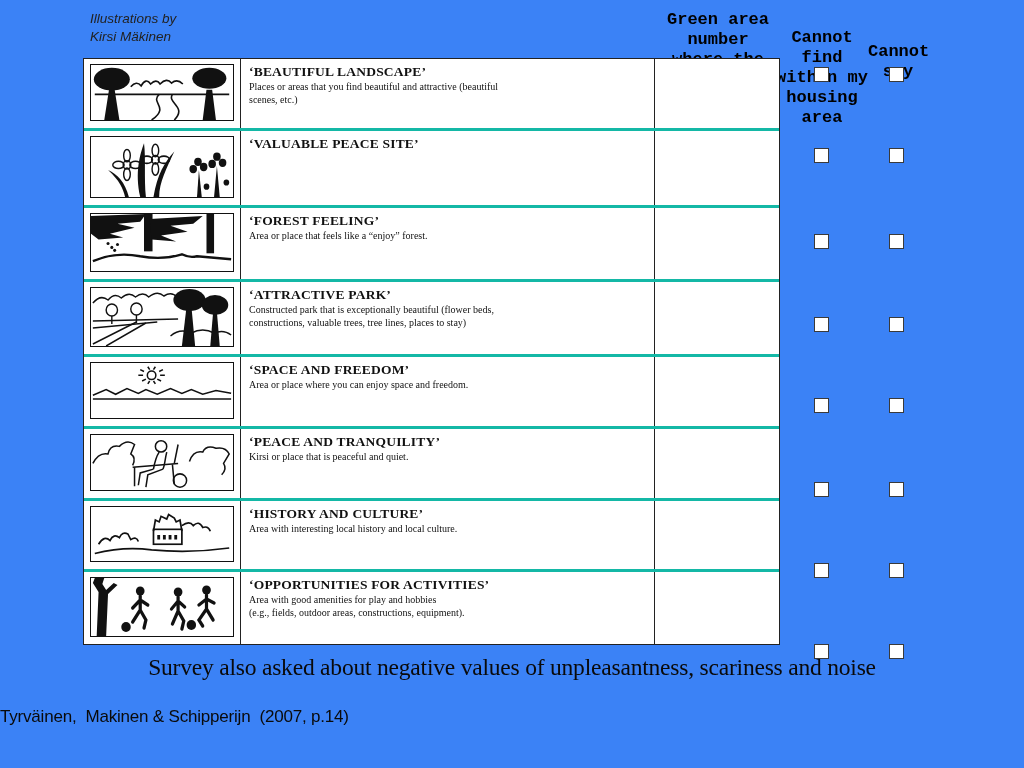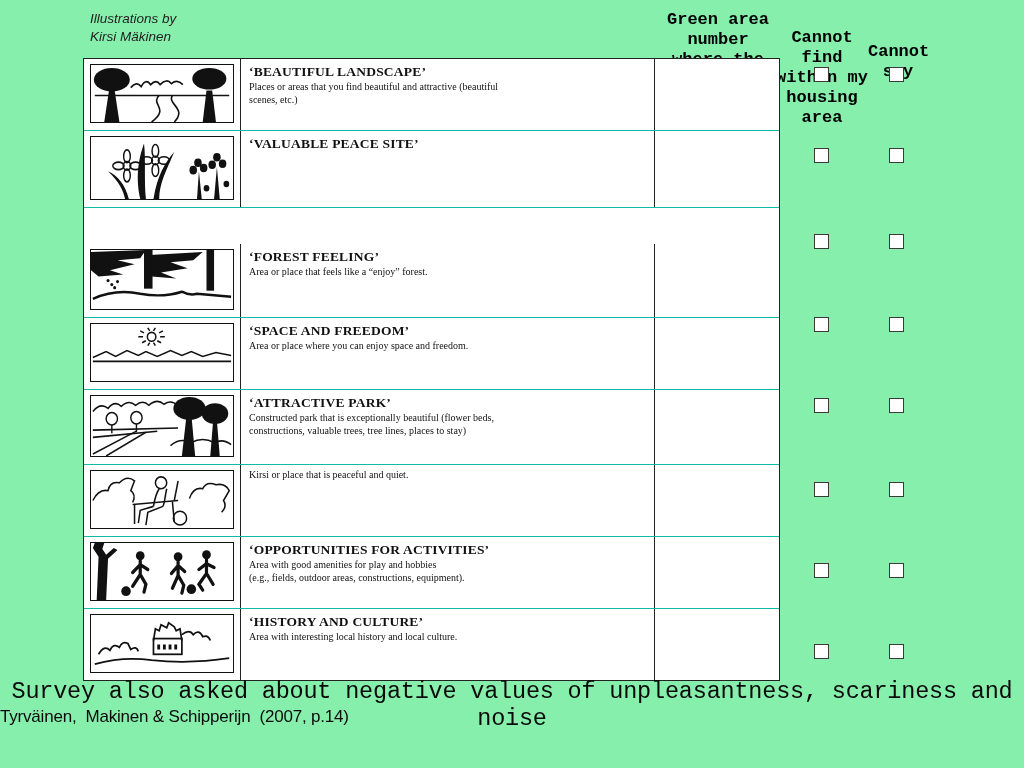--- a/index.html
+++ b/index.html
@@ -1,52 +1,52 @@
 <!DOCTYPE html>
 <html><head>
 <meta charset="utf-8">
 <style>
   * { margin:0; padding:0; box-sizing:border-box; }
   html,body { width:1024px; height:768px; background:#ffffff; overflow:hidden;
     font-family:"Liberation Serif","DejaVu Serif",serif; color:#111; }
-  .sheet { position:relative; width:1024px; height:768px; background:#86efac; }
+  .sheet { position:relative; width:1024px; height:768px; background:#3b82f6; }
 
   .credit { position:absolute; left:90px; top:10px;
     font-family:"Liberation Sans","DejaVu Sans",sans-serif; font-style:italic;
     font-size:13.5px; line-height:1.35; color:#222; white-space:pre-line; }
 
   .col-header { position:absolute; font-weight:bold; font-size:17px;
     line-height:1.18; text-align:center; white-space:pre-line; color:#000;font-family:Liberation Mono, monospace; }
   .green-header { left:657px; top:10px; width:122px; }
   .cannotfind-header { left:776px; top:28px; width:92px; }
   .cannotsay-header { left:868px; top:42px; width:60px; }
 
   .qtable { position:absolute; left:83px; top:58px; width:697px;
     border:1px solid #222; background:#fff; }
-  .trow { display:flex; border-bottom:1px solid #14b8a6; }
+  .trow { display:flex; border-bottom:3px solid #14b8a6; }
   .trow:last-child { border-bottom:none; }
   .cell { position:relative; height:100%; }
   .cell-art { width:157px; border-right:1px solid #222; }
   .cell-desc { width:414px; border-right:1px solid #222; padding:4px 6px 0 8px; }
   .cell-num { flex:1; }
   .artbox { position:absolute; left:6px; right:6px; top:5px; bottom:7px;
     border:1.3px solid #111; overflow:hidden; background:#fff; }
   .artbox svg { width:100%; height:100%; display:block; }
   .rtitle { font-weight:bold; font-size:13.5px; line-height:1.35; letter-spacing:.2px; }
   .rdesc  { font-size:10px; line-height:1.28; white-space:pre-line; }
 
   .cbcol { position:absolute; top:58px; width:16px; }
   .cbcol-find { left:814px; }
   .cbcol-say  { left:889px; }
   .cbcell { width:16px; }
   .checkbox { width:15px; height:15px; margin-top:9px;
     border:1.6px solid #3a3a3a; background:#fff; cursor:pointer; }
 
-  .caption1 { position:absolute; left:0; right:0; top:678px; text-align:center;
-    font-family:Liberation Mono, monospace; font-size:23.5px;
+  .caption1 { position:absolute; left:0; right:0; top:654px; text-align:center;
+    font-family:Liberation Serif, serif; font-size:23.5px;
     letter-spacing:-0.2px; color:#0a0a0a; }
   .caption2 { position:absolute; left:0; right:0; top:707px; 
     font-family:"Liberation Sans","DejaVu Sans",sans-serif; font-size:17px;
     letter-spacing:-0.2px; color:#0a0a0a; white-space:pre; }
 </style>
 </head>
 <body>
 
 <div class="sheet">
 
@@ -123,60 +123,41 @@
                 <circle cx="143" cy="44" r="3"></circle>
               </g>
             </svg>
           </div>
      </div>
      <div class="cell cell-desc">
        <div class="rtitle">‘VALUABLE PEACE SITE’</div>
      </div>
      <div class="cell cell-num"></div>
       </div>
-      <div class="trow" style="height: 74px; margin-top: 36px;">
+      <div class="trow" style="height: 74px;">
         <div class="cell cell-art">
        <div class="artbox">
             <svg viewBox="0 0 150 58" preserveAspectRatio="none">
               <g fill="#111">
 <path d="M0,2 L58,0 L52,8 L28,10 L46,14 L20,20 L34,24 L8,26 L0,20 Z"></path>
 <rect x="56" y="0" width="9" height="38"></rect>
 <path d="M62,5 L118,2 L108,10 L84,12 L102,18 L74,22 L90,28 L64,26 Z"></path>
 <rect x="122" y="0" width="8" height="40"></rect>
 <circle cx="22" cy="34" r="1.6"></circle>
                 <circle cx="28" cy="31" r="1.6"></circle>
                 <circle cx="18" cy="30" r="1.6"></circle>
                 <circle cx="25" cy="37" r="1.6"></circle>
               </g>
 <path d="M2,48 Q26,38 52,43 Q76,47 96,41 Q104,45 112,43 L148,46" fill="none" stroke="#111" stroke-width="2.4"></path>
             </svg>
           </div>
      </div>
      <div class="cell cell-desc">
        <div class="rtitle">‘FOREST FEELING’</div>
        <div class="rdesc">Area or place that feels like a “enjoy” forest.</div>
-     </div>
-     <div class="cell cell-num"></div>
-      </div>
-      <div class="trow" style="height: 72px;">
-        <div class="cell cell-art">
-       <div class="artbox">
-            <svg viewBox="0 0 150 58" preserveAspectRatio="none">
-              <g stroke="#111" stroke-width="1.6" fill="none">
-<circle cx="64" cy="13" r="4.5"></circle>
-<path d="M52,7 L56,9 M76,7 L72,9 M50,13 L55,13 M73,13 L78,13 M54,19 L58,17 M74,19 L70,17 M60,4 L62,7 M68,4 L66,7 M60,22 L62,19 M68,22 L66,19"></path>
-<path d="M2,34 L16,28 L26,33 L38,27 L50,32 L58,28 L70,33 L84,27 L96,32 L106,28 L118,33 L132,29 L148,32"></path>
-<path d="M2,38 L148,38"></path>
-              </g>
-            </svg>
-          </div>
-     </div>
-     <div class="cell cell-desc">
-       <div class="rtitle">‘SPACE AND FREEDOM’</div>
-       <div class="rdesc">Area or place where you can enjoy space and freedom.</div>
      </div>
      <div class="cell cell-num"></div>
       </div>
       <div class="trow" style="height: 75px;">
         <div class="cell cell-art">
        <div class="artbox">
             <svg viewBox="0 0 150 58" preserveAspectRatio="none">
               <g fill="none" stroke="#111" stroke-width="1.5">
 <path d="M2,15 q8,-9 16,-3 q7,-8 14,-2 q8,-7 15,-1 q8,-6 14,0 q9,-7 16,-1 q8,-5 14,1"></path>
 <circle cx="22" cy="22" r="6"></circle>
@@ -194,20 +175,39 @@
 <path d="M126,58 L129,24 L133,24 L136,58 Z"></path>
                 <ellipse cx="131" cy="17" rx="14" ry="10"></ellipse>
               </g>
             </svg>
           </div>
      </div>
      <div class="cell cell-desc">
        <div class="rtitle">‘ATTRACTIVE PARK’</div>
        <div class="rdesc">Constructed park that is exceptionally beautiful (flower beds,
 constructions, valuable trees, tree lines, places to stay)</div>
+     </div>
+     <div class="cell cell-num"></div>
+      </div>
+      <div class="trow" style="height: 72px;">
+        <div class="cell cell-art">
+       <div class="artbox">
+            <svg viewBox="0 0 150 58" preserveAspectRatio="none">
+              <g stroke="#111" stroke-width="1.6" fill="none">
+<circle cx="64" cy="13" r="4.5"></circle>
+<path d="M52,7 L56,9 M76,7 L72,9 M50,13 L55,13 M73,13 L78,13 M54,19 L58,17 M74,19 L70,17 M60,4 L62,7 M68,4 L66,7 M60,22 L62,19 M68,22 L66,19"></path>
+<path d="M2,34 L16,28 L26,33 L38,27 L50,32 L58,28 L70,33 L84,27 L96,32 L106,28 L118,33 L132,29 L148,32"></path>
+<path d="M2,38 L148,38"></path>
+              </g>
+            </svg>
+          </div>
+     </div>
+     <div class="cell cell-desc">
+       <div class="rtitle">‘SPACE AND FREEDOM’</div>
+       <div class="rdesc">Area or place where you can enjoy space and freedom.</div>
      </div>
      <div class="cell cell-num"></div>
       </div>
       <div class="trow" style="height: 72px;">
         <div class="cell cell-art">
        <div class="artbox">
             <svg viewBox="0 0 150 58" preserveAspectRatio="none">
               <g fill="none" stroke="#111" stroke-width="1.6">
 <path d="M2,30 q6,-12 16,-10 q2,-10 12,-8 q8,-8 16,-2 l-4,10 q6,4 2,12"></path>
 <path d="M104,28 q4,-12 14,-10 q4,-8 14,-4 q10,-2 14,6 l-6,10 q4,6 -2,12"></path>
@@ -218,21 +218,45 @@
                 <path d="M76,36 L60,42 L58,55"></path>
 <path d="M44,34 L92,30"></path>
                 <path d="M88,30 L92,10"></path>
                 <path d="M46,34 L46,54 M86,31 L88,52"></path>
 <circle cx="94" cy="48" r="7"></circle>
               </g>
             </svg>
           </div>
      </div>
      <div class="cell cell-desc">
+       <div class="rtitle">‘PEACE AND TRANQUILITY’</div>
        <div class="rdesc">Kirsi or place that is peaceful and quiet.</div>
+     </div>
+     <div class="cell cell-num"></div>
+      </div>
+      <div class="trow" style="height: 71px;">
+        <div class="cell cell-art">
+       <div class="artbox">
+            <svg viewBox="0 0 150 58" preserveAspectRatio="none">
+              <g fill="none" stroke="#111" stroke-width="1.8">
+<path d="M8,40 q6,-10 12,-4 q4,-8 10,-3 q3,-7 9,-4 l3,6 q6,-4 8,2"></path>
+<path d="M66,26 L68,14 L72,16 L74,10 L80,13 L82,8 L88,12 L90,16 L94,14 L96,26"></path>
+<rect x="66" y="24" width="30" height="16"></rect>
+<path d="M96,20 q8,-6 12,0 q6,-6 10,2 q6,-2 8,4"></path>
+<path d="M4,50 q30,-8 60,-4 q40,4 82,-2"></path>
+              </g>
+<g fill="#111">
+                <path d="M70,30 h3 v5 h-3 z M76,30 h3 v5 h-3 z M82,30 h3 v5 h-3 z M88,30 h3 v5 h-3 z"></path>
+              </g>
+            </svg>
+          </div>
+     </div>
+     <div class="cell cell-desc">
+       <div class="rtitle">‘HISTORY AND CULTURE’</div>
+       <div class="rdesc">Area with interesting local history and local culture.</div>
      </div>
      <div class="cell cell-num"></div>
       </div>
       <div class="trow" style="height: 72px;">
         <div class="cell cell-art">
        <div class="artbox">
             <svg viewBox="0 0 150 58" preserveAspectRatio="none">
 <g fill="#111">
                 <path d="M6,58 L8,14 L2,5 L4,0 L14,0 L12,6 L16,12 L24,5 L28,7 L18,16 L16,58 Z"></path>
 <circle cx="52" cy="13" r="4.6"></circle>
@@ -249,43 +273,20 @@
             </svg>
           </div>
      </div>
      <div class="cell cell-desc">
        <div class="rtitle">‘OPPORTUNITIES FOR ACTIVITIES’</div>
        <div class="rdesc">Area with good amenities for play and hobbies
 (e.g., fields, outdoor areas, constructions, equipment).</div>
      </div>
      <div class="cell cell-num"></div>
       </div>
-      <div class="trow" style="height: 71px;">
-        <div class="cell cell-art">
-       <div class="artbox">
-            <svg viewBox="0 0 150 58" preserveAspectRatio="none">
-              <g fill="none" stroke="#111" stroke-width="1.8">
-<path d="M8,40 q6,-10 12,-4 q4,-8 10,-3 q3,-7 9,-4 l3,6 q6,-4 8,2"></path>
-<path d="M66,26 L68,14 L72,16 L74,10 L80,13 L82,8 L88,12 L90,16 L94,14 L96,26"></path>
-<rect x="66" y="24" width="30" height="16"></rect>
-<path d="M96,20 q8,-6 12,0 q6,-6 10,2 q6,-2 8,4"></path>
-<path d="M4,50 q30,-8 60,-4 q40,4 82,-2"></path>
-              </g>
-<g fill="#111">
-                <path d="M70,30 h3 v5 h-3 z M76,30 h3 v5 h-3 z M82,30 h3 v5 h-3 z M88,30 h3 v5 h-3 z"></path>
-              </g>
-            </svg>
-          </div>
-     </div>
-     <div class="cell cell-desc">
-       <div class="rtitle">‘HISTORY AND CULTURE’</div>
-       <div class="rdesc">Area with interesting local history and local culture.</div>
-     </div>
-     <div class="cell cell-num"></div>
-      </div>
     </div>
 
   <div class="cbcol cbcol-find" id="cb-find">
       <div class="cbcell" style="height: 72px;">
         <div class="checkbox"></div>
       </div>
       <div class="cbcell" style="height: 77px;">
         <div class="checkbox"></div>
       </div>
       <div class="cbcell" style="height: 74px;">

